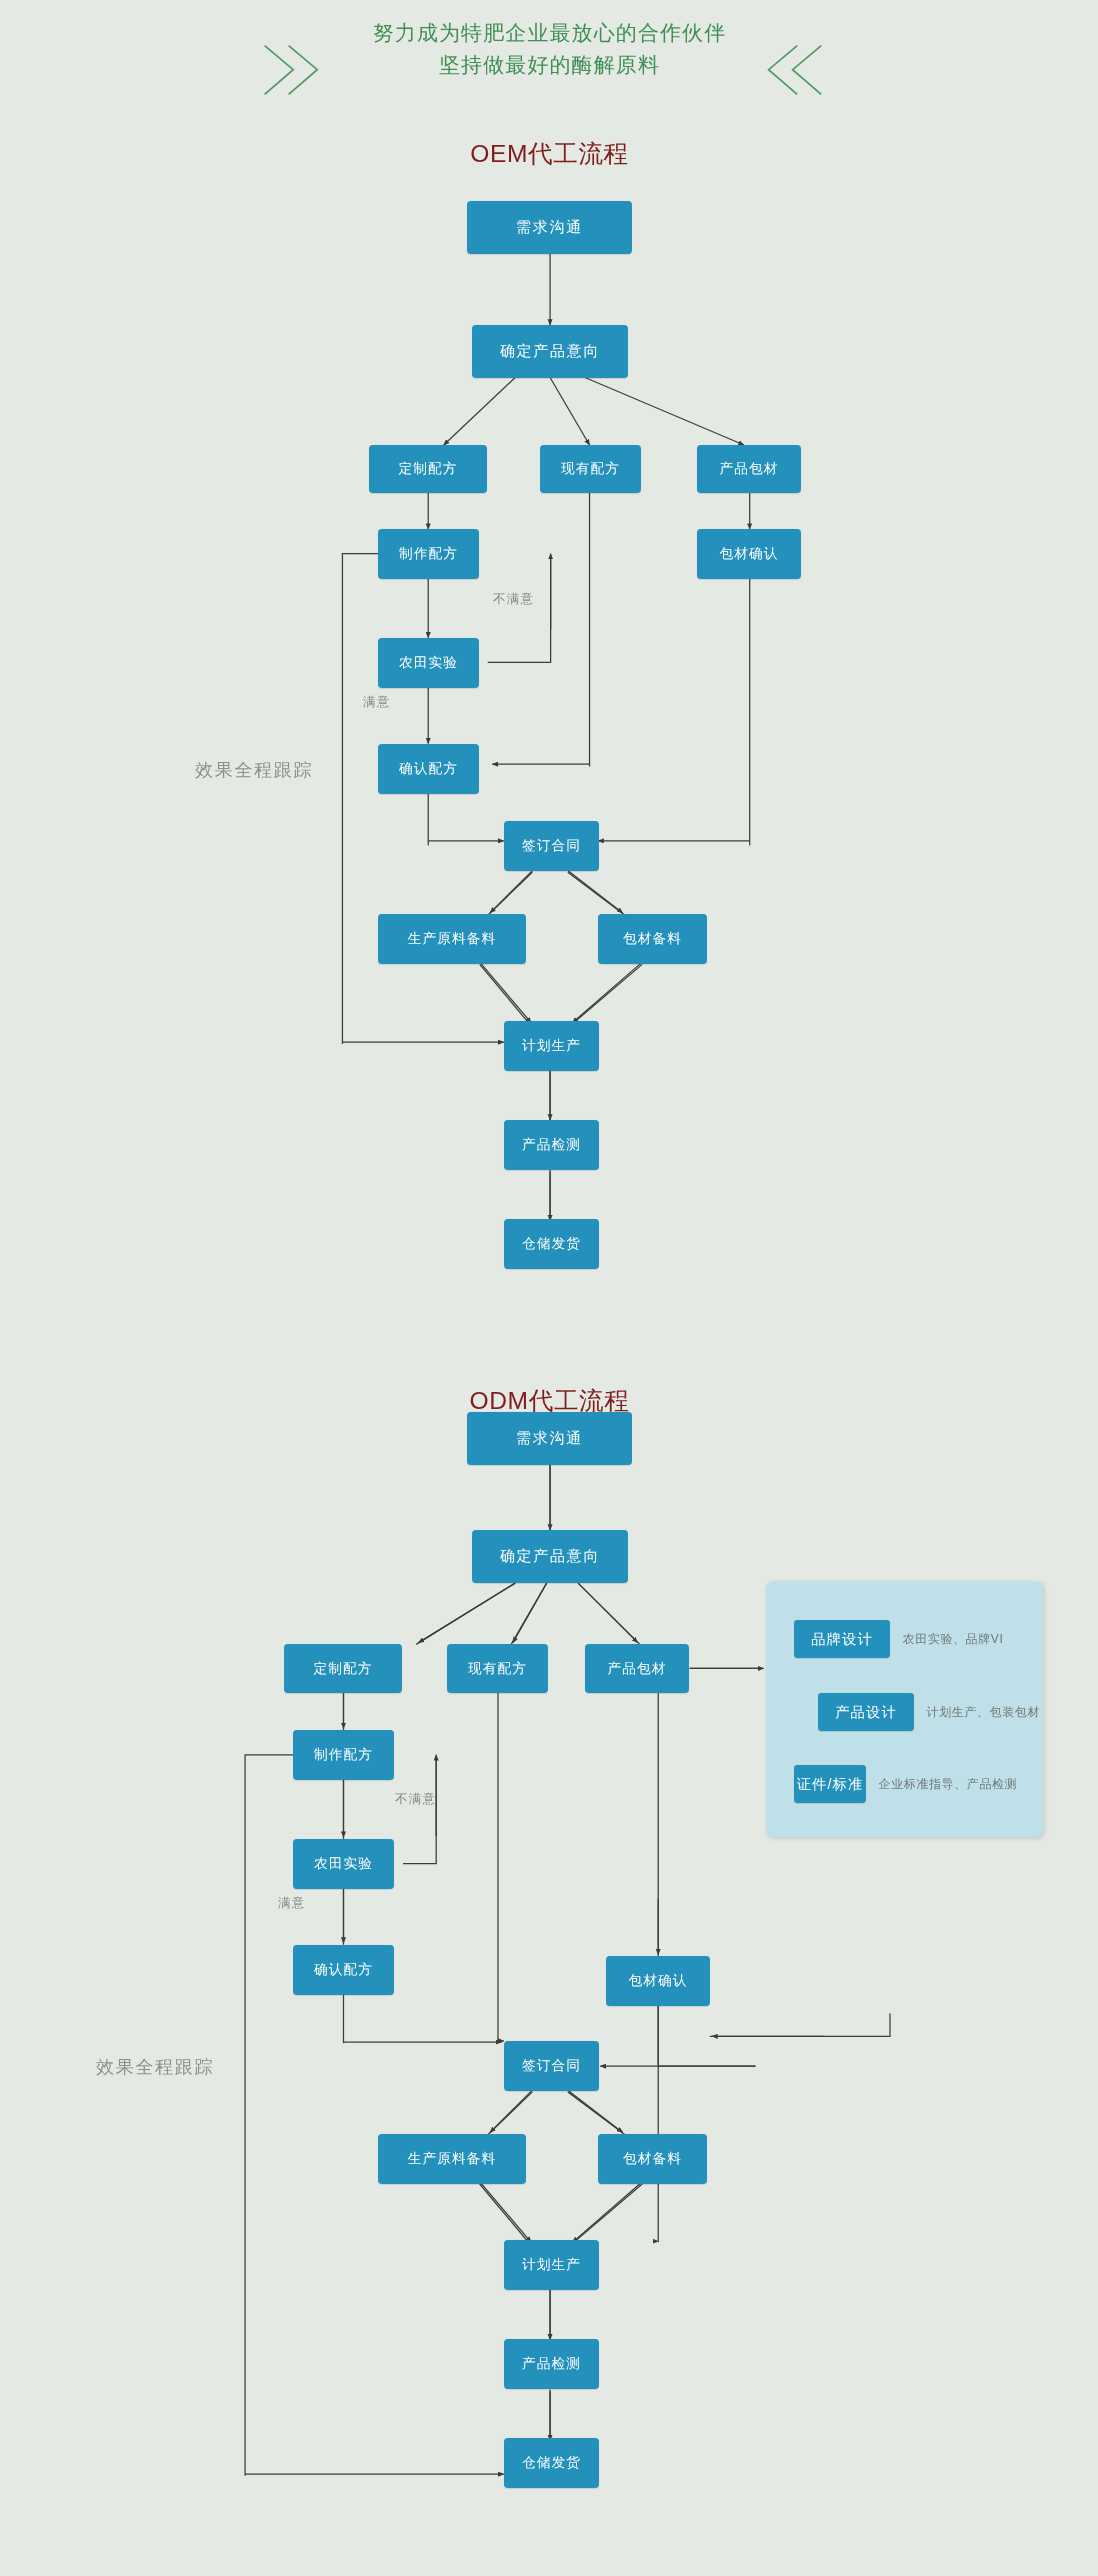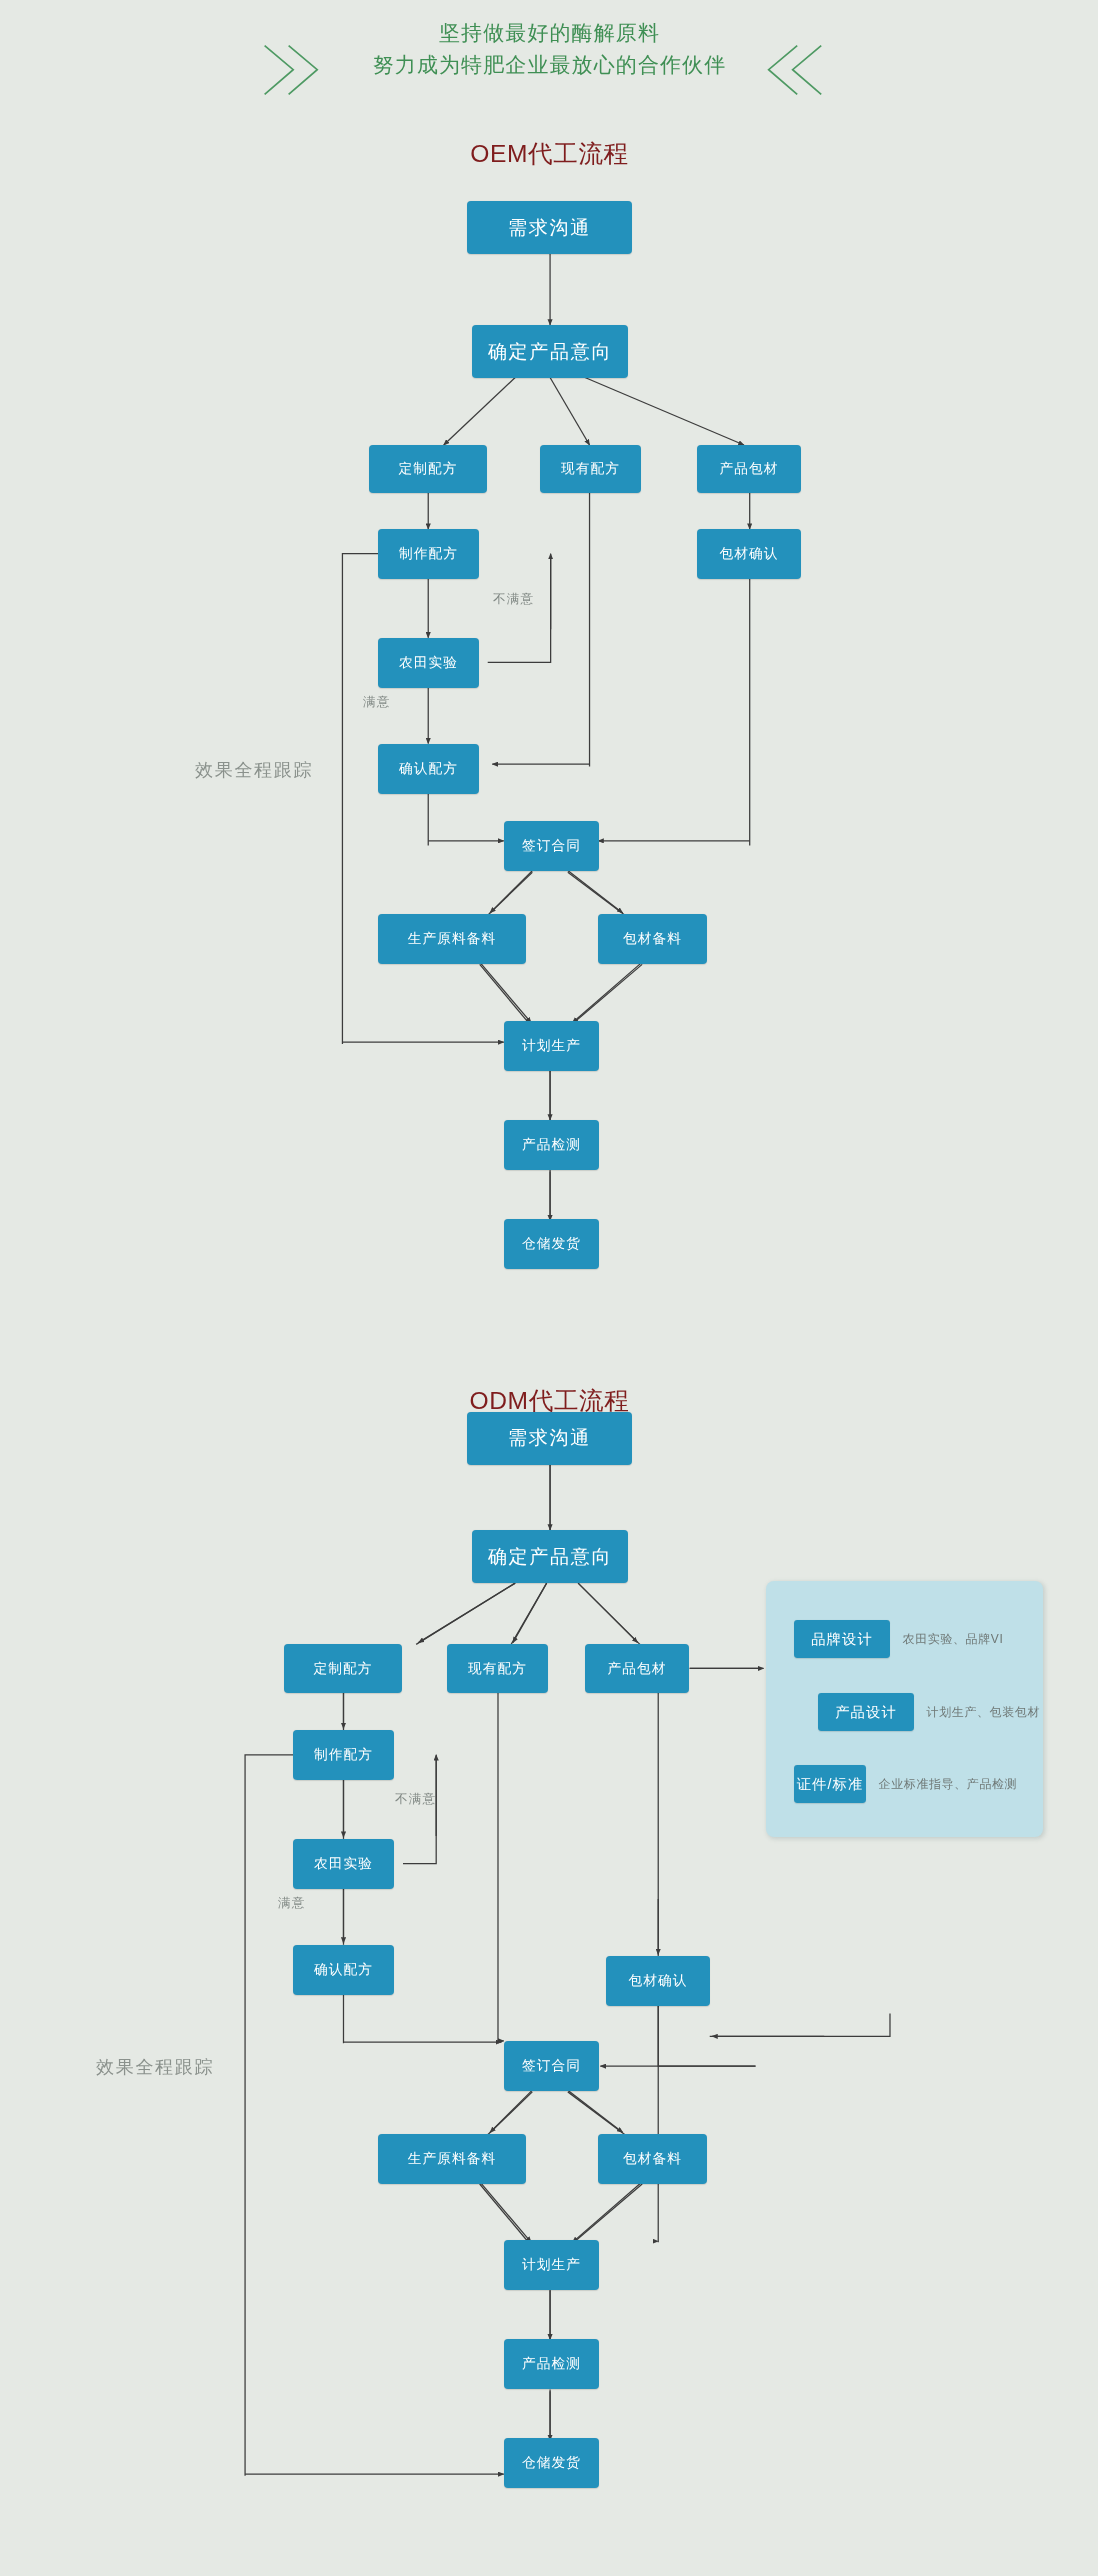--- a/index.html
+++ b/index.html
@@ -35,21 +35,21 @@
   .flow{position:absolute;left:0;top:0;width:1099px;}
   .flow svg{position:absolute;left:0;top:0;overflow:visible;}
 
   
   .node{
     position:absolute;
     background:#2391bc;
     color:#ffffff;
     border-radius:4px;
     display:flex;align-items:center;justify-content:center;
-    font-size:19px;letter-spacing:1.7px;
+    font-size:15px;letter-spacing:1.7px;
     box-shadow:0 0.6px 1.1px rgba(0,0,0,0.12);
     white-space:nowrap;
     box-sizing:border-box;
   }
   .node.sm{font-size:13.7px;letter-spacing:1.1px;}
 
   
   .elabel{
     position:absolute;color:#808884;font-size:12.6px;letter-spacing:1.1px;white-space:nowrap;
   }
@@ -82,22 +82,22 @@
 <div class="page">
 
   <div class="header">
     <div class="chev left">
       <svg width="63" height="60" viewBox="0 0 110 105">
         <polyline points="8,10 58,52 8,95" fill="none" stroke="#4e9a63" stroke-width="3"></polyline>
         <polyline points="50,10 100,52 50,95" fill="none" stroke="#4e9a63" stroke-width="3"></polyline>
       </svg>
     </div>
     <div class="slogan">
+      <div>努力成为特肥企业最放心的合作伙伴</div>
       <div>坚持做最好的酶解原料</div>
-      <div>努力成为特肥企业最放心的合作伙伴</div>
     </div>
     <div class="chev right">
       <svg width="63" height="60" viewBox="0 0 110 105">
         <polyline points="58,10 8,52 58,95" fill="none" stroke="#4e9a63" stroke-width="3"></polyline>
         <polyline points="100,10 50,52 100,95" fill="none" stroke="#4e9a63" stroke-width="3"></polyline>
       </svg>
     </div>
   </div>
 
   <div class="sec-title" id="oem-title">OEM代工流程</div>

